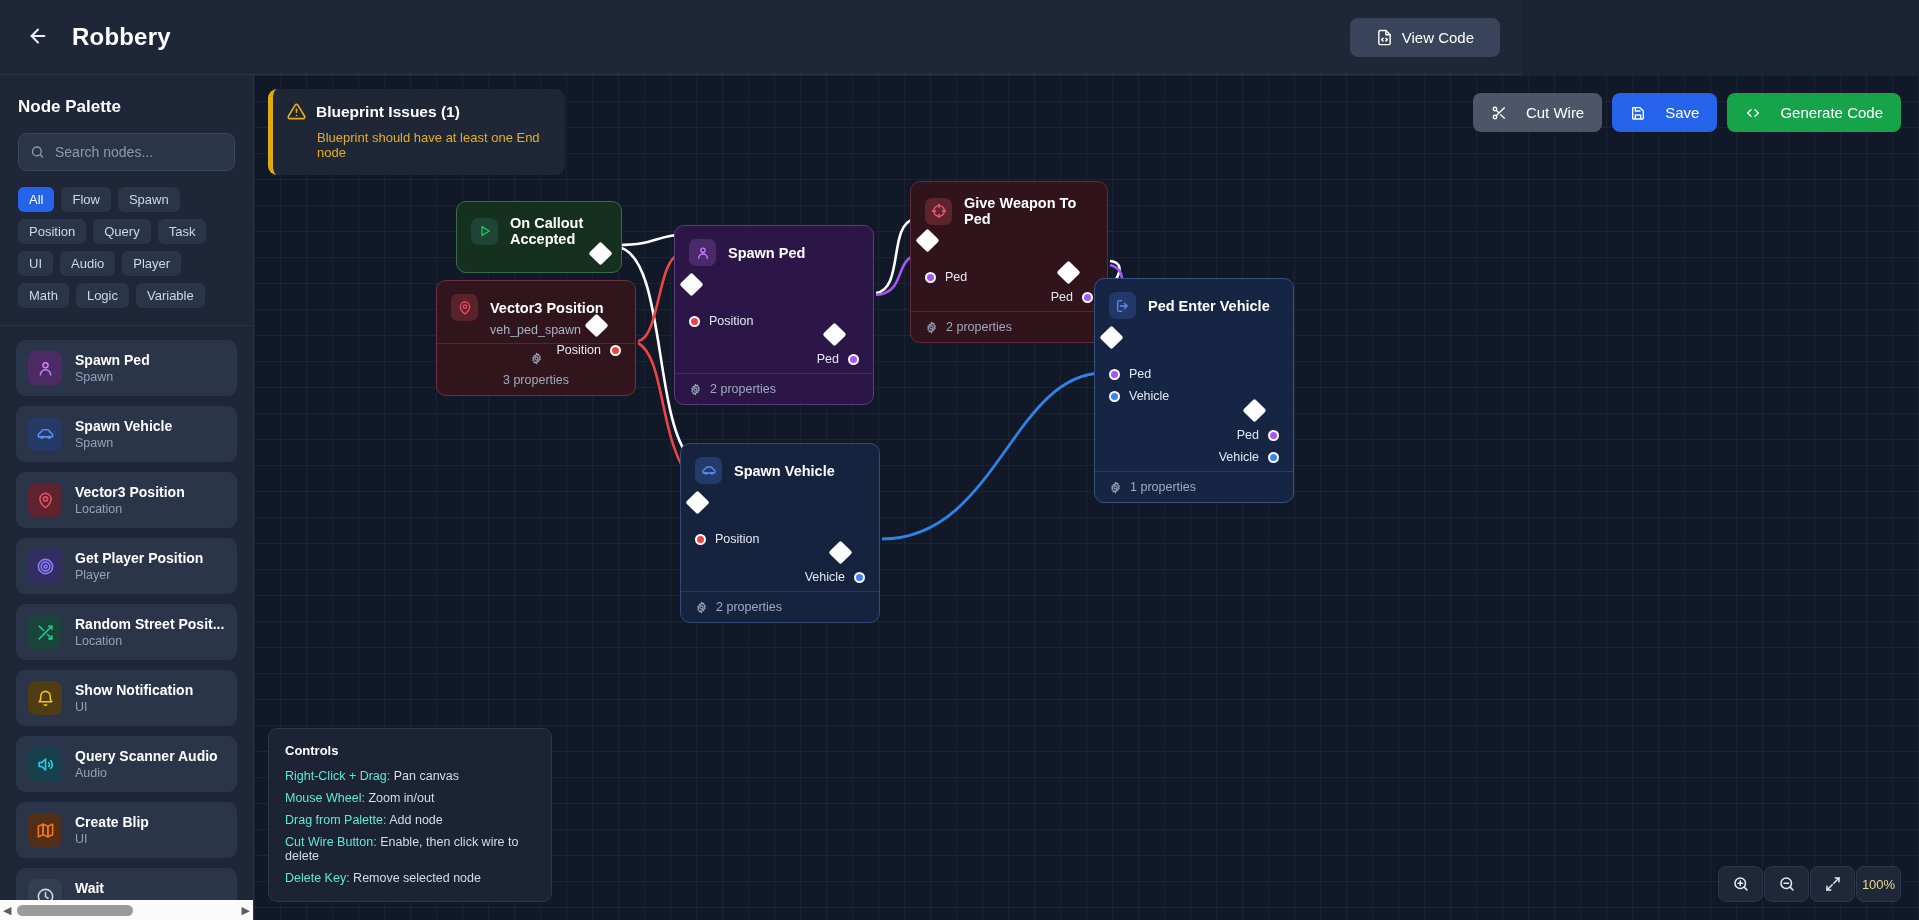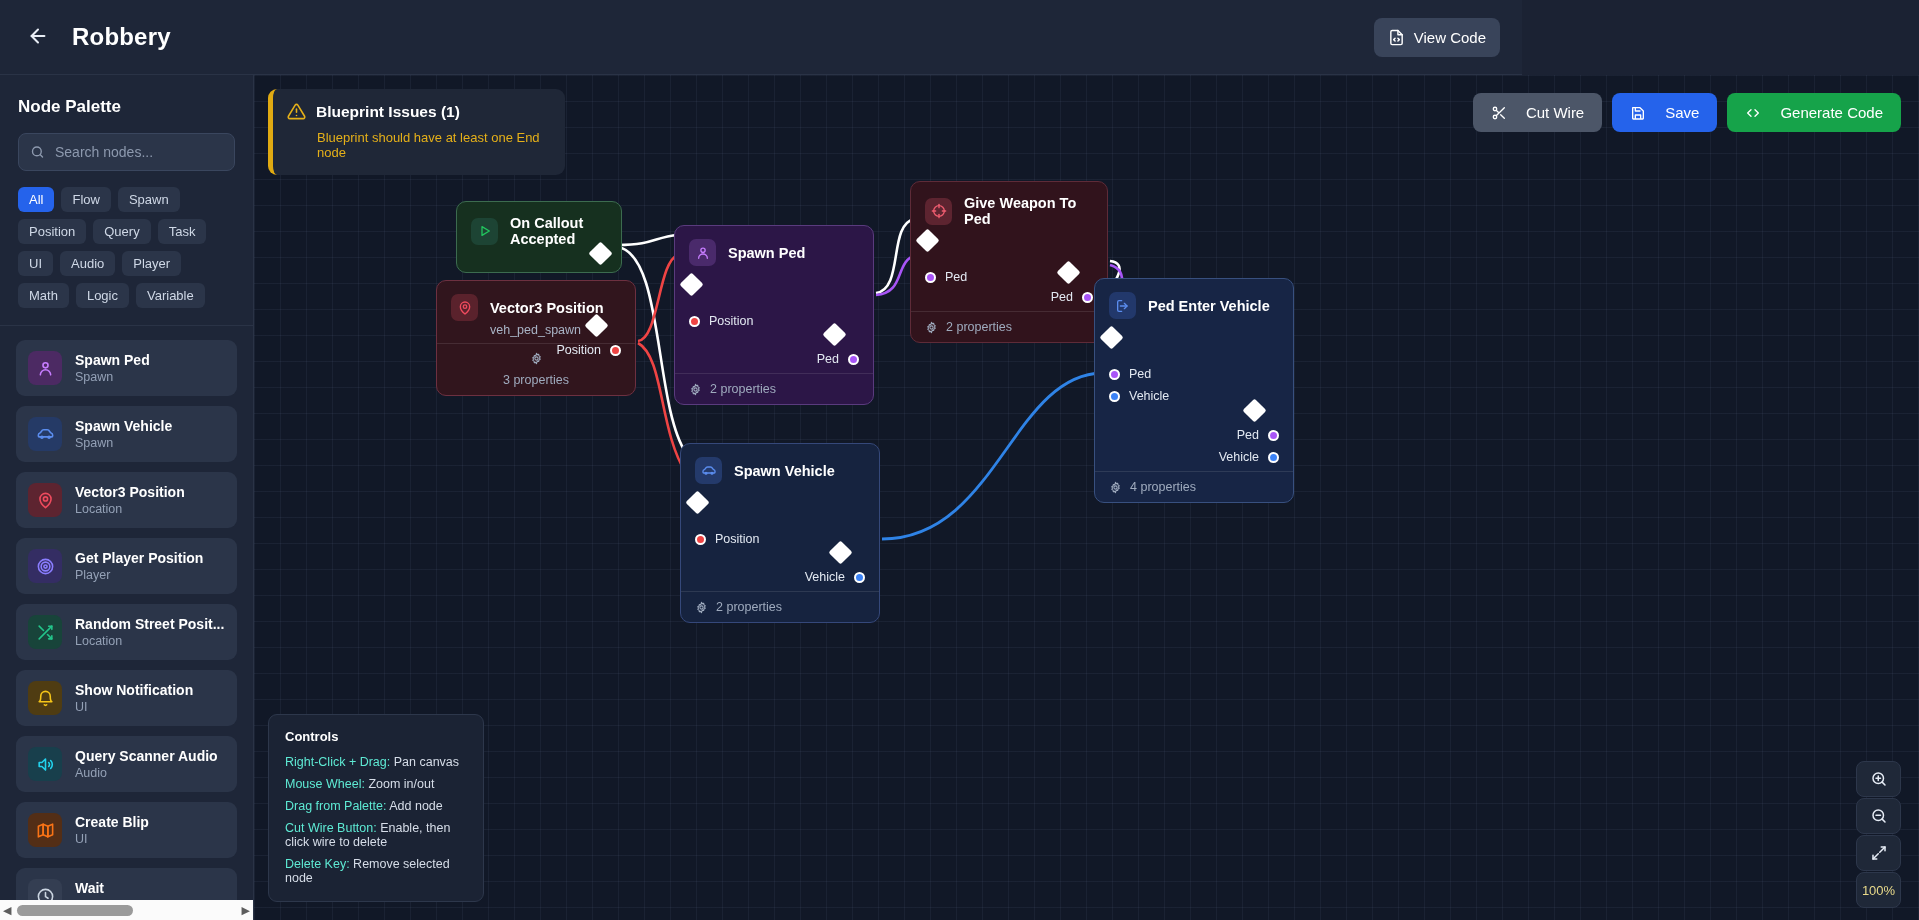--- a/index.html
+++ b/index.html
@@ -26,21 +26,21 @@
   }
   .back-btn svg { width: 22px; height: 22px; }
   .app-title {
     margin-left: 16px; font-size: 24px; font-weight: bold; color: #ffffff;
     letter-spacing: .2px;
   }
   .topbar-right { margin-left: auto; margin-right: 22px; display: flex; gap: 10px; }
   .view-code-btn {
     display: flex; align-items: flex-end; gap: 9px;
     background: #39445a; color: #fff; border: none;
-    border-radius: 8px; padding: 11px 14px; font-size: 15px; cursor: pointer;
+    border-radius: 8px; padding: 11px 26px; font-size: 15px; cursor: pointer;
     font-family: "Liberation Sans", sans-serif;
   }
 
   
   .sidebar {
     position: absolute; left: 0; top: 75px; width: 254px; height: 845px;
     background: #1e2638; border-right: 1px solid #2a3346;
     display: flex; flex-direction: column;
   }
   .palette-title {
@@ -149,31 +149,31 @@
   }
   .node-foot {
     border-top: 1px solid rgba(255,255,255,.10);
     display: flex; align-items: center; gap: 8px;
     padding: 8px 14px; font-size: 12.5px; color: #9fabbe;
   }
   .node-foot svg { width: 13px; height: 13px; }
 
   
   .controls {
-    position: absolute; left: 14px; bottom: 18px; width: 216px;
+    position: absolute; left: 14px; bottom: 18px; width: 284px;
     background: #1b2334; border: 1px solid #2d374b; border-radius: 9px;
     padding: 14px 16px 16px 16px;
   }
   .controls h4 { font-size: 13px; color: #ffffff; margin-bottom: 11px; }
   .controls .row { font-size: 12.5px; color: #d6dde8; margin-bottom: 8px; }
   .controls .row:last-child { margin-bottom: 0; }
   .controls .k { color: #5eead4; }
 
   
-  .zoomctrl { position: absolute; right: 18px; bottom: 12px; display: flex; flex-direction: column; gap: 1px; }
+  .zoomctrl { position: absolute; right: 18px; bottom: 18px; display: flex; flex-direction: row; gap: 1px; }
   .zbtn {
     width: 45px; height: 36px; border-radius: 8px; background: #1f2838;
     border: 1px solid #2d374b; color: #e6ecf5;
     display: flex; align-items: center; justify-content: center; cursor: pointer;
   }
   .zbtn svg { width: 18px; height: 18px; }
   .zlevel { font-size: 13px; color: #e8d98a; }
 
   svg.wires { position: absolute; left: 0; top: 0; width: 1665px; height: 845px; pointer-events: none; }
 </style>
@@ -616,21 +616,21 @@
               </div>
             </div>
           </div>
           <div class="node-foot" style="position: absolute; left: 0px; right: 0px; bottom: 0px;">
             <span style="display: flex;">
               <svg viewBox="0 0 24 24" fill="none" stroke="currentColor" stroke-width="2" stroke-linecap="round" stroke-linejoin="round">
                 <circle cx="12" cy="12" r="3"></circle>
                 <path d="M12 2.5l1.4 2.4 2.7-.5.4 2.7 2.4 1.4-1.4 2.4 1.4 2.4-2.4 1.4-.4 2.7-2.7-.5L12 21.5l-1.4-2.4-2.7.5-.4-2.7-2.4-1.4L6.5 13 5.1 10.6l2.4-1.4.4-2.7 2.7.5z"></path>
               </svg>
             </span>
-            <span>4 properties</span>
+            <span>1 properties</span>
           </div>
         </div>
       </div>
 
     <div class="controls">
       <h4>Controls</h4>
       <div id="controls-rows">
           <div class="row"><span class="k">Right-Click + Drag:</span><span> Pan canvas</span></div>
           <div class="row"><span class="k">Mouse Wheel:</span><span> Zoom in/out</span></div>
           <div class="row"><span class="k">Drag from Palette:</span><span> Add node</span></div>

